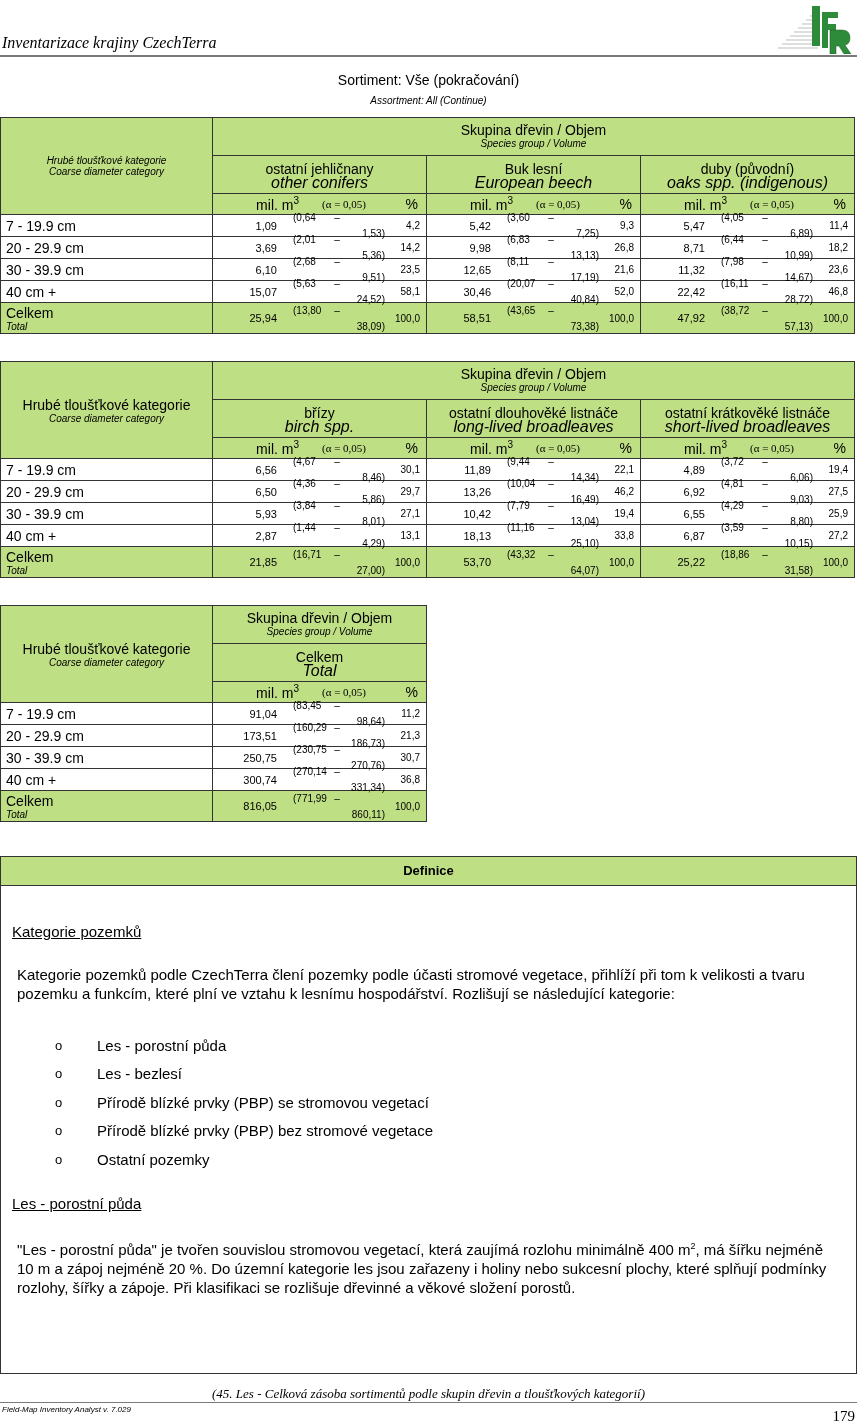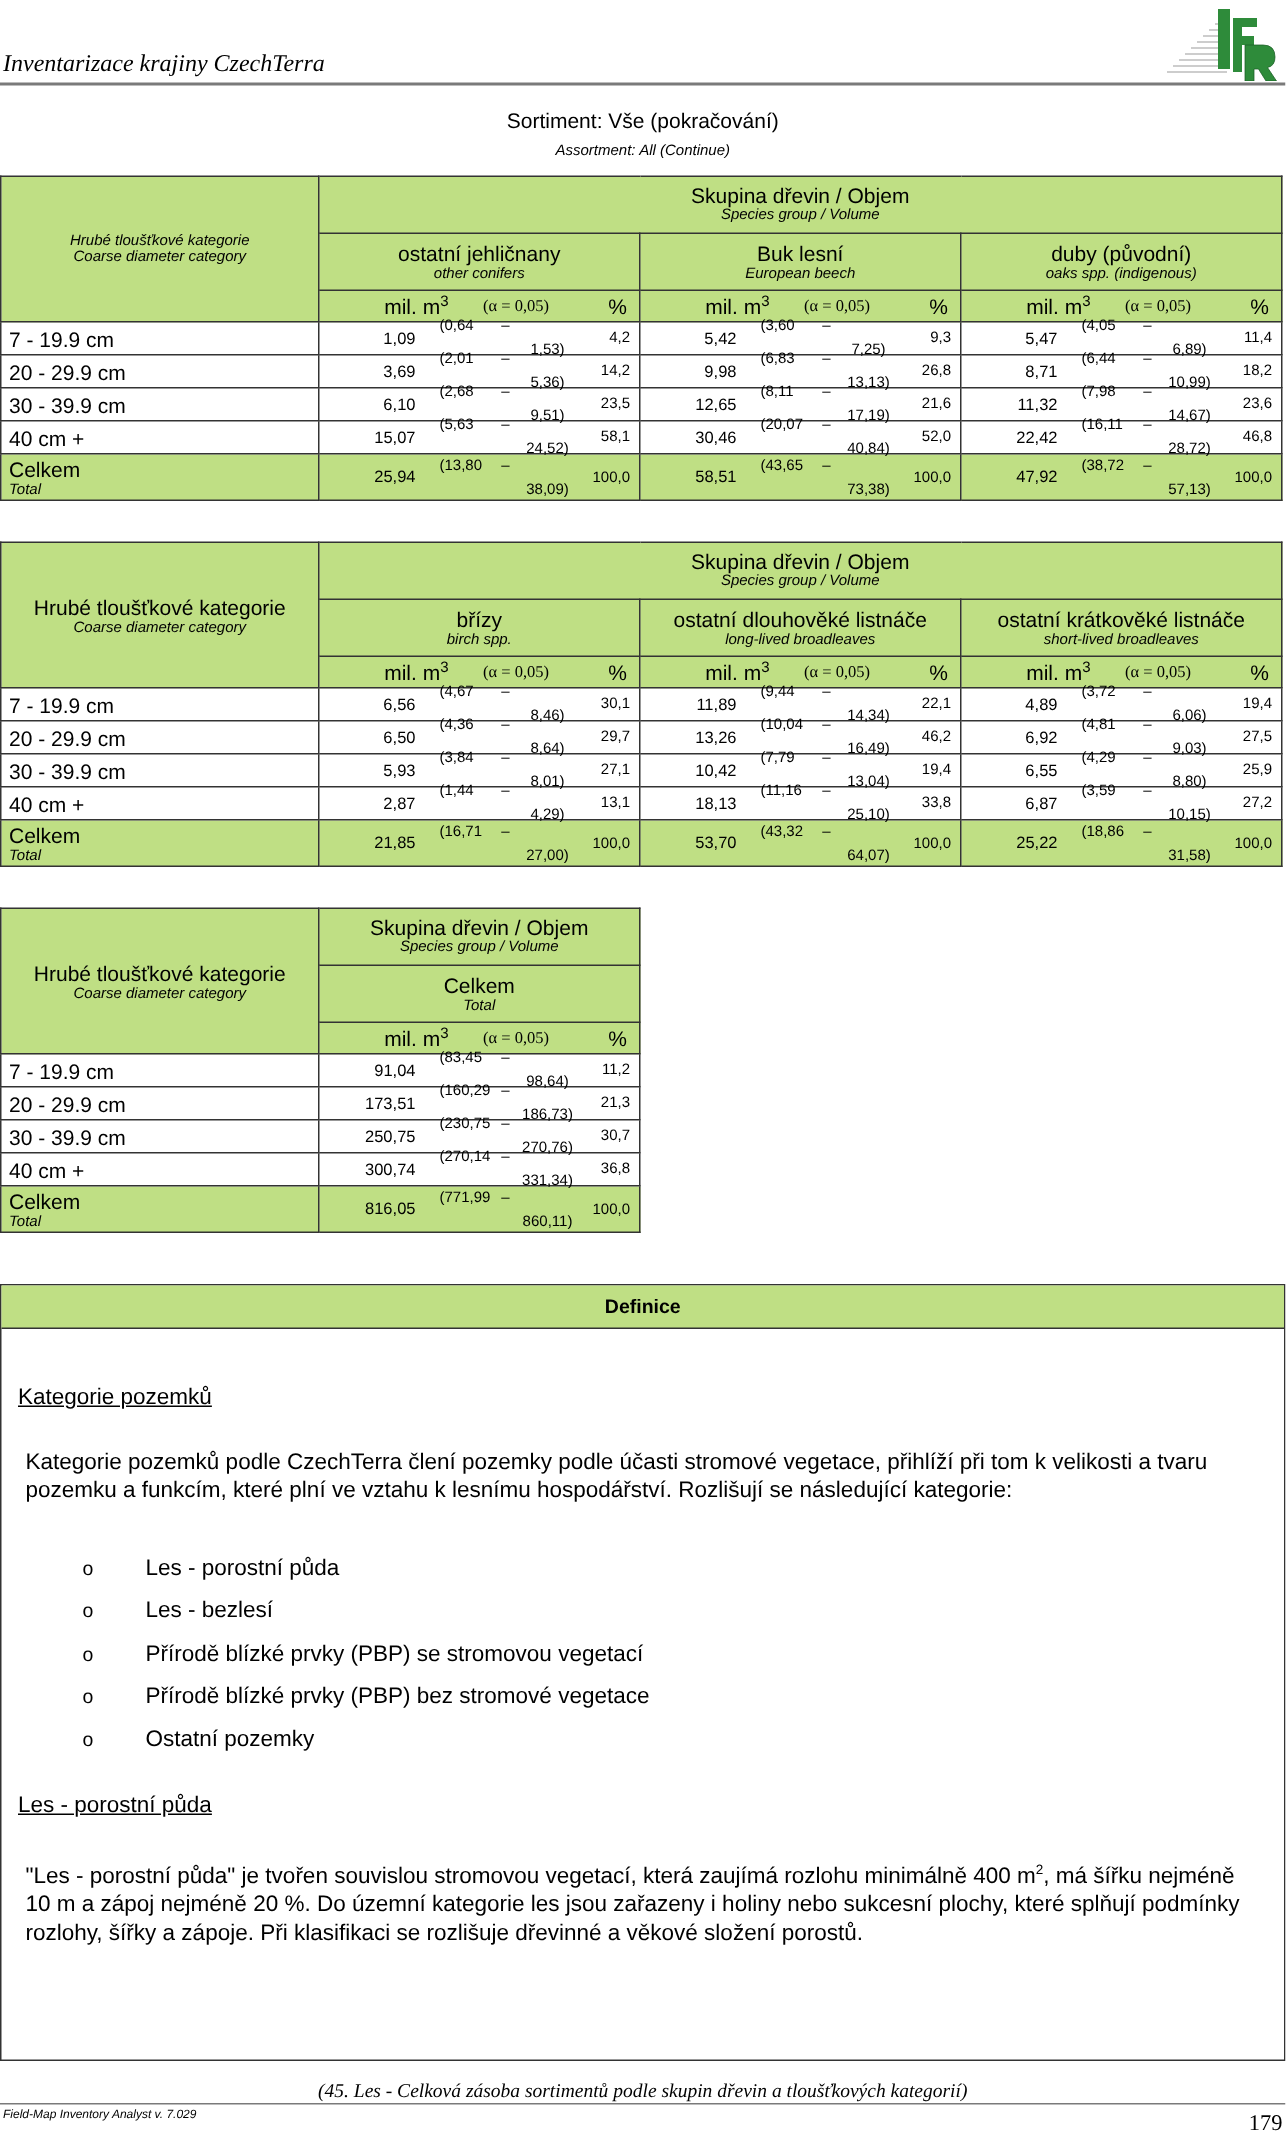--- a/index.html
+++ b/index.html
@@ -20,38 +20,38 @@
   table.vol td { padding: 0; border: 1px solid #333; vertical-align: middle; }
   .g { background: #bfdf84; }
   .w { background: #ffffff; }
   .hdr-left { text-align: center; vertical-align: middle; }
   .hl-main { font-size: 10px; font-style: italic; }
   .hl-main.big { font-size: 14px; font-style: normal; }
   .hl-sub { font-size: 10px; font-style: italic; }
   .grp-title { text-align: center; font-size: 14px; line-height: 15px; }
   .grp-sub { font-size: 10px; font-style: italic; line-height: 12px; }
   .sp-title { text-align: center; font-size: 14px; line-height: 16px; }
-  .sp-sub { font-size: 10px; font-style: italic; line-height: 12px; text-align: center; }
+  .sp-sub { font-size: 16px; font-style: italic; line-height: 12px; text-align: center; }
 
   .unit-row td { height: 20px; }
   .unit-cell { display: flex; align-items: center; height: 20px; font-size: 14px; }
   .u-m3 { width: 86px; text-align: right; }
   .u-m3 sup { font-size: 10px; }
   .u-alpha { width: 90px; text-align: center; font-family: "Liberation Serif", serif; font-size: 11px; }
   .u-pct { flex: 1; text-align: right; padding-right: 8px; }
 
   .data-row td { height: 21px; }
   .cat { font-size: 14px; padding-left: 5px !important; }
   .vcell { display: flex; align-items: center; height: 21px; }
   .v-val { width: 64px; text-align: right; font-size: 11px; }
   .v-ci { width: 112px; font-size: 10px; display: flex; justify-content: flex-end; padding-right: 4px; box-sizing: border-box; }
   .v-ci span { display: inline-block; }
   .ci-lo { width: 36px; text-align: left; }
   .ci-dash { width: 16px; text-align: center; }
-  .ci-hi { width: 40px; text-align: center; margin-top: 16px; }
+  .ci-hi { width: 40px; text-align: right; margin-top: 16px; }
   .v-pct { flex: 1; text-align: right; font-size: 10px; padding-right: 6px; }
 
   .total-row td { height: 30px; vertical-align: top; }
   .total-row .vcell { height: 20px; }
   .tot-label { font-size: 14px; padding-left: 5px !important; line-height: 16px; }
   .tot-sub { font-size: 10px; font-style: italic; line-height: 11px; }
 
   
   .def-box { position: absolute; left: 0; top: 856px; width: 855px; height: 516px; border: 1px solid #333; }
   .def-head { height: 28px; background: #bfdf84; border-bottom: 1px solid #333; text-align: center;
@@ -428,21 +428,21 @@
           </td>
         </tr>
         <tr class="data-row">
           <td class="w cat">20 - 29.9 cm</td>
           <td class="w">
             <div class="vcell">
               <span class="v-val">6,50</span>
               <span class="v-ci">
                 <span class="ci-lo">(4,36</span>
                 <span class="ci-dash">–</span>
-                <span class="ci-hi">8,64)</span>
+                <span class="ci-hi">5,86)</span>
               </span>
               <span class="v-pct">29,7</span>
             </div>
           </td>
           <td class="w">
             <div class="vcell">
               <span class="v-val">13,26</span>
               <span class="v-ci">
                 <span class="ci-lo">(10,04</span>
                 <span class="ci-dash">–</span>

